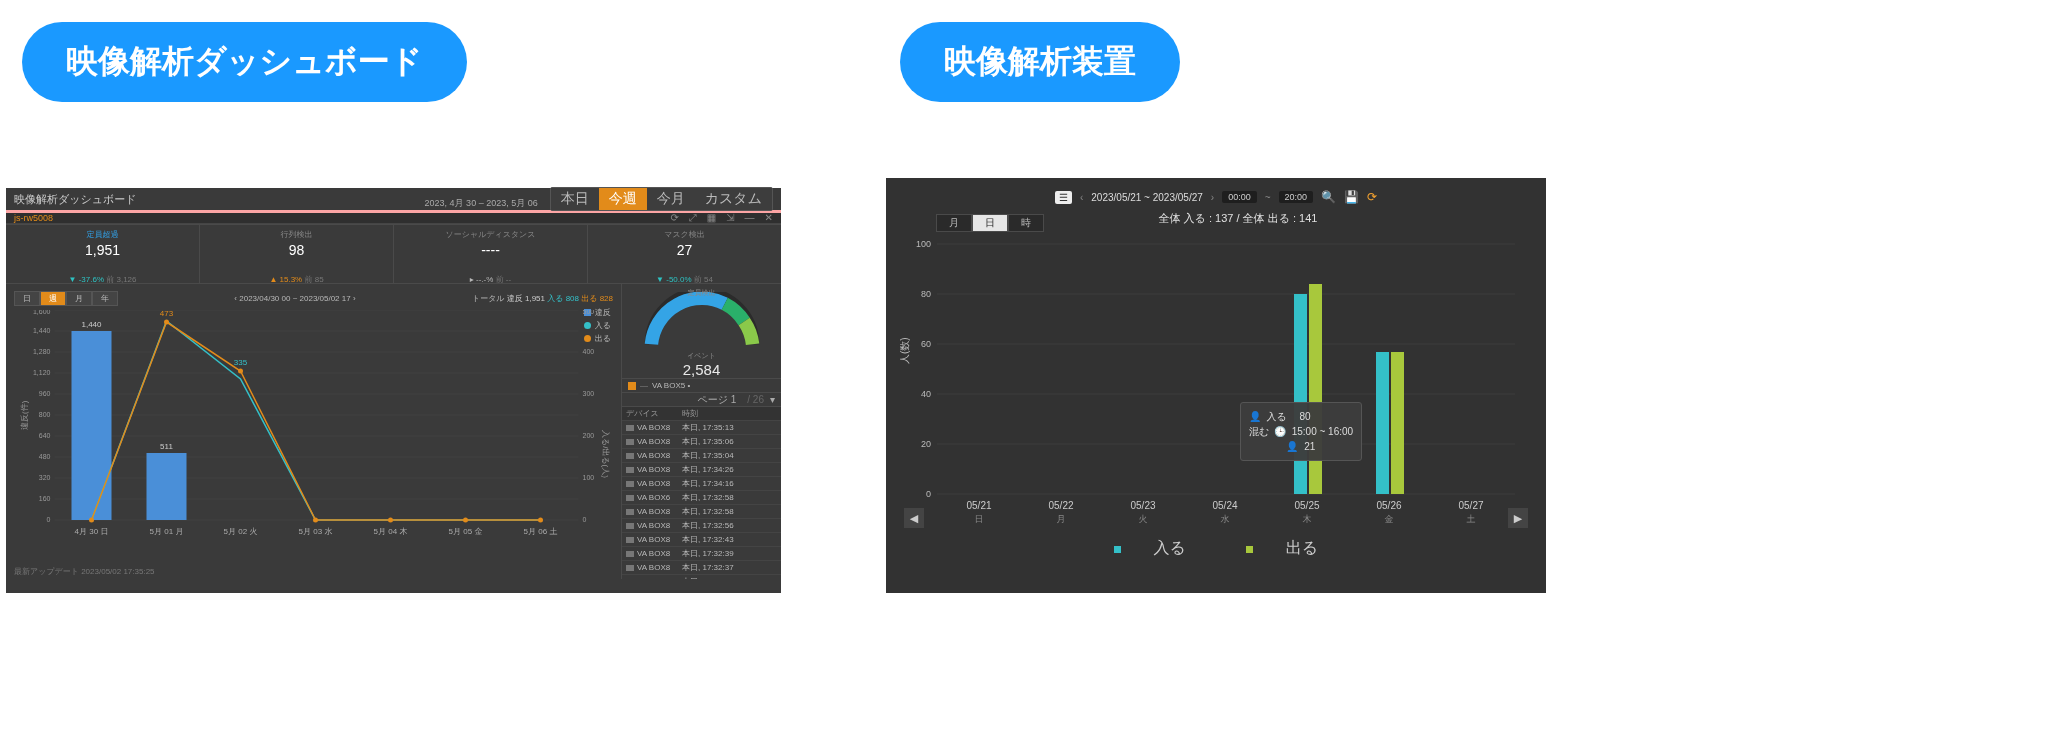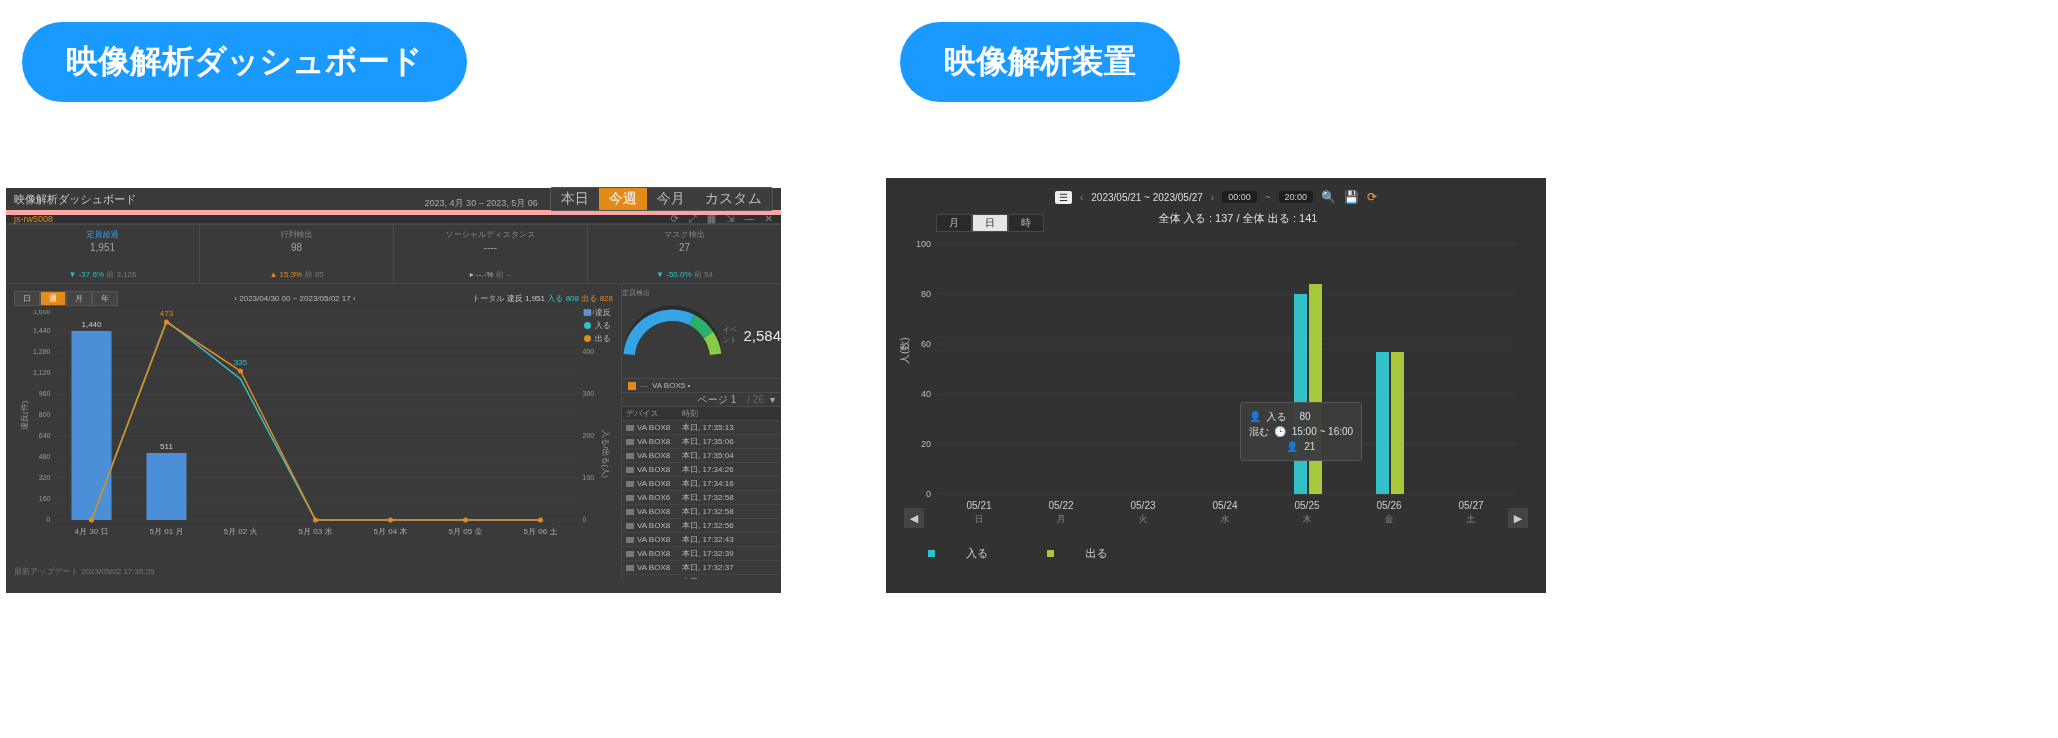--- a/index.html
+++ b/index.html
@@ -13,30 +13,30 @@
 .panel-left { position: absolute; top: 188px; left: 6px; width: 775px; height: 405px; background: #3a3a3a; color: #b8b8b8; font-size: 9px; }
 
 .pl-topbar { height: 22px; display: flex; align-items: center; padding: 0 8px; justify-content: space-between; }
 .pl-title { color: #ccc; font-size: 11px; }
 .pl-top-right { display: flex; align-items: center; gap: 6px; }
 .pl-range { color: #aaa; margin-right: 6px; margin-top: 8px; }
 .seg { display: flex; border: 1px solid #555; border-radius: 2px; overflow: hidden; }
 .seg span { padding: 2px 10px; background: #3d3d3d; color: #bbb; cursor: pointer; font-size: 14px; }
 .seg span.on { background: #e28b1a; color: #fff; }
 
-.pl-devrow { height: 14px; background:#2f2f2f; border-top:5px solid #fca5a5; border-bottom:1px solid #454545; display:flex; align-items:center; justify-content:space-between; padding:0 8px;}
+.pl-devrow { height: 14px; background:#2f2f2f; border-top:3px solid #fca5a5; border-bottom:1px solid #454545; display:flex; align-items:center; justify-content:space-between; padding:0 8px;}
 .pl-devname { color:#e28b1a; font-size:9px;}
 .pl-ic-row { display:flex; gap:10px; color:#888; font-size:10px;}
 .pl-ic-row span{cursor:pointer;}
 
 .pl-cards { display: flex; height: 60px; border-top: 1px solid #4a4a4a; border-bottom: 1px solid #4a4a4a; }
 .pl-card { flex: 1; border-right: 1px solid #4a4a4a; padding: 4px 8px; text-align: center; }
 .pl-card:last-child { border-right: 0; }
 .pl-card .lbl { font-size: 8px; color: #888; margin-bottom: 2px; }
-.pl-card .val { font-size: 10px; color: #a3a3a3; }
+.pl-card .val { font-size: 14px; color: #ffffff; }
 .pl-card .delta { font-size: 8px; margin-top: 16px; }
 .pl-card.active .lbl { color: #32a0e6; }
 .down { color: #2ec2c2; }
 .up { color: #e28b1a; }
 
 .pl-body { display: flex; height: calc(100% - 96px - 14px); }
 .pl-chartcol { flex: 1; position: relative; padding: 6px 8px 4px 8px; }
 .pl-sidecol { width: 160px; border-left: 1px solid #4a4a4a; display: flex; flex-direction: column; }
 
 .pl-chart-head { display: flex; align-items: center; justify-content: space-between; height: 16px; font-size: 8px; }
@@ -46,21 +46,21 @@
 .pl-chart-area { position: relative; height: 238px; margin-top: 4px; }
 .pl-chart-area svg { width: 100%; height: 100%; }
 .pl-footer { font-size: 8px; color: #777; position:absolute; bottom:2px; left:8px;}
 
 .legend-sm { position: absolute; top: 22px; right: 10px; font-size: 8px; line-height: 13px; }
 .legend-sm div { display: flex; align-items: center; gap: 4px; }
 .dot { width: 7px; height: 7px; border-radius: 50%; display: inline-block; }
 .sq { width: 7px; height: 7px; display: inline-block; }
 
 
-.gauge-box { height: 95px; border-bottom: 1px solid #4a4a4a; position: relative; display: flex; align-items: center; justify-content: flex-start; flex-direction: row; padding-top:8px;}
+.gauge-box { height: 95px; border-bottom: 1px solid #4a4a4a; position: relative; display: flex; align-items: center; justify-content: center; flex-direction: column; padding-top:8px;}
 .gauge-svg { width: 140px; height: 70px; }
 .gauge-lbl { font-size: 7px; color: #888; }
 .gauge-val { font-size: 15px; color: #e8e8e8; }
 .gauge-cap { font-size:7px; color:#888; position:absolute; top:4px;}
 
 .page-row { height: 14px; display: flex; align-items: center; justify-content: flex-end; padding: 0 6px; font-size: 10px; color: #aaa; border-bottom: 1px solid #4a4a4a; }
 .tbl { flex: 1; overflow: hidden; }
 .tbl-hdr, .tbl-row { display: flex; height: 14px; align-items: center; font-size: 8px; border-bottom: 1px solid #444; }
 .tbl-hdr { background: #333; color: #999; }
 .c1 { width: 60px; padding-left: 4px; display:flex; align-items:center; gap:3px;}
@@ -79,21 +79,21 @@
 .pr-top-ic{display:flex;gap:8px;color:#f0a030;font-size:12px;}
 .pr-seg { display: flex; margin:8px 0 2px 36px; }
 .pr-seg span { padding: 1px 12px; background: #2a2a2a; color: #bbb; border: 1px solid #4a4a4a; font-size: 10px; cursor: pointer; }
 .pr-seg span.on { background: #e6e6e6; color: #222; }
 .pr-summary { text-align: center; font-size: 11px; color: #e0e0e0; margin-bottom:4px;}
 
 .pr-chart { position: relative; height: 300px; }
 .pr-chart svg { width: 100%; height: 100%; }
 .pr-ylab { position: absolute; left: -2px; top: 130px; transform: rotate(-90deg); transform-origin: left top; font-size: 10px; color: #bbb; }
 
-.pr-legend { margin-top: 12px; font-size: 11px; color: #ccc; }
+.pr-legend { text-align: center; margin-top: 4px; font-size: 16px; color: #ccc; }
 .pr-legend span { margin: 0 14px; }
 
 .tooltip { position: absolute; background: rgba(60,60,60,0.96); border: 1px solid #555; border-radius: 3px; padding: 6px 8px; font-size: 10px; color: #ddd; line-height: 15px; }
 .tooltip .trow{display:flex;align-items:center;gap:5px;}
 .arrow-btn{position:absolute;width:20px;height:20px;background:#444;color:#ccc;display:flex;align-items:center;justify-content:center;cursor:pointer;font-size:11px;}
 </style>
 </head>
 <body>
 
 <div class="pill pill-left">映像解析ダッシュボード</div>

